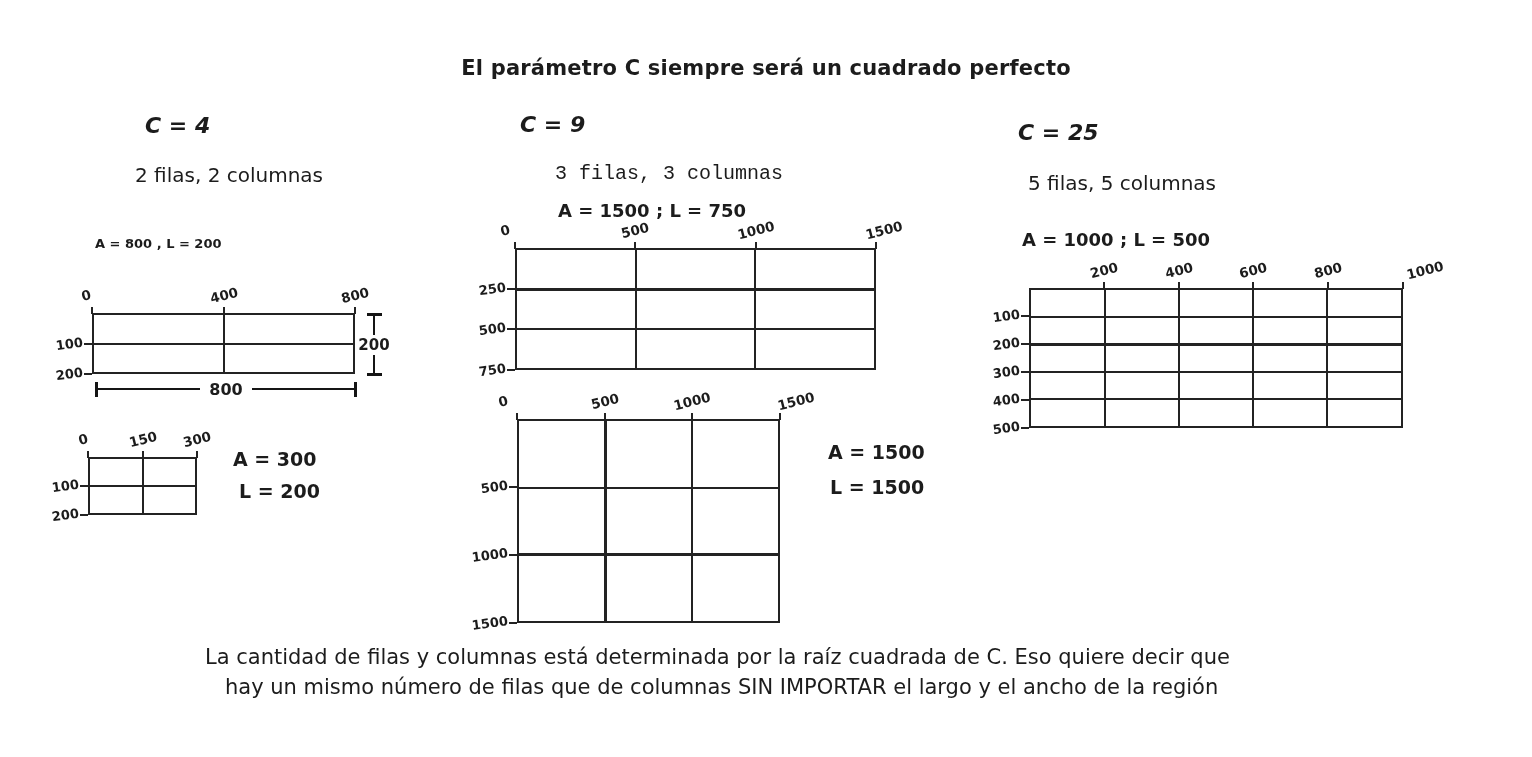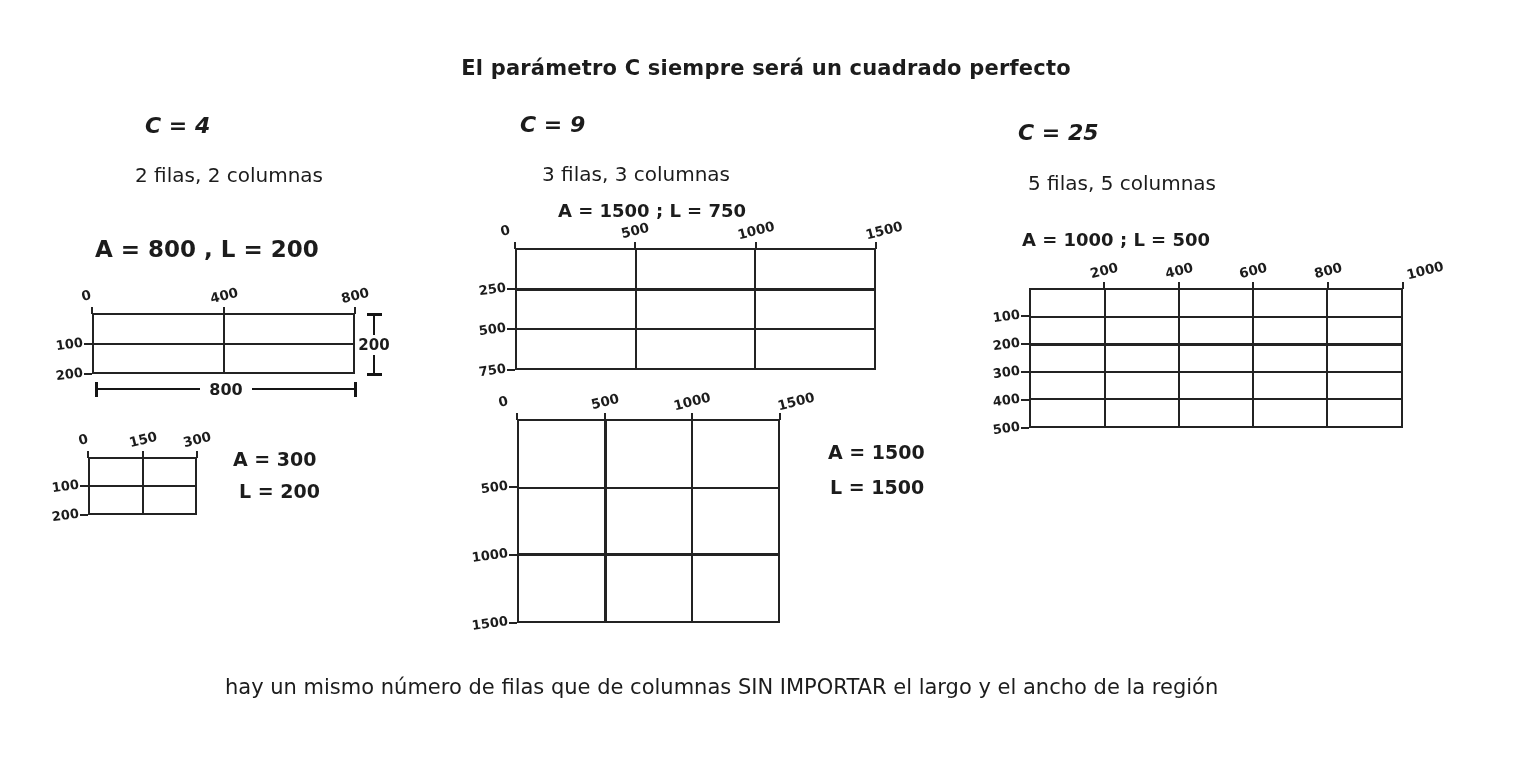--- a/index.html
+++ b/index.html
@@ -11,21 +11,21 @@
     color:#1c1c1c;
     overflow:hidden;
   }
   .abs{position:absolute;white-space:nowrap;}
   .title{
     position:absolute;top:36px;left:50%;transform:translateX(-50%);
     font-size:21px;font-weight:600;letter-spacing:.2px;margin-top:20px;
   }
   .heading{font-size:22px;font-weight:600;font-style:italic;}
   .subheading{font-size:20px;font-weight:500;}
-  .formula{font-size:23px;font-weight:700;}
+  .formula{font-size:13px;font-weight:700;}
   .sidetext{font-size:19px;font-weight:700;}
   .footer-line{font-size:21px;font-weight:500;}
 
   
   .grid{position:absolute;}
   .gridbox{position:absolute;inset:0;border:2.2px solid #232323;}
   .vline{position:absolute;top:0;bottom:0;width:2.2px;background:#232323;transform:translateX(-1px);}
   .hline{position:absolute;left:0;right:0;height:2.2px;background:#232323;transform:translateY(-1px);}
   .xtick{
     position:absolute;top:-26px;
@@ -107,21 +107,21 @@
       <div class="xtick" style="left: 109px;">300</div>
       <div class="ytickmark" style="top: 29px;"></div>
       <div class="ytick" style="top: 29px;">100</div>
       <div class="ytickmark" style="top: 58px;"></div>
       <div class="ytick" style="top: 58px;">200</div>
     </div>
   <div class="abs sidetext" style="left:233px;top:448px;">A = 300</div>
   <div class="abs sidetext" style="left:239px;top:480px;">L = 200</div>
 
   <div class="abs heading" style="left:520px;top:112px;">C = 9</div>
-  <div class="abs subheading" style="left:542px;top:162px;">3 filas, 3 columnas</div>
+  <div class="abs subheading" style="left:555px;top:162px;font-family:Liberation Mono, monospace;">3 filas, 3 columnas</div>
   <div class="abs formula" style="left:558px;top:200px;font-size:18px;">A = 1500 ;   L = 750</div>
 
   <div class="grid" style="left: 515px; top: 248px; width: 361px; height: 122px;">
       <div class="gridbox">
         <div class="vline" style="left: 33.3333%;"></div>
         <div class="vline" style="left: 66.6667%;"></div>
         <div class="hline" style="top: 33.3333%;"></div>
         <div class="hline" style="top: 66.6667%;"></div>
       </div>
       <div class="xtickmark" style="left: 0px;"></div>
@@ -195,15 +195,16 @@
       <div class="ytickmark" style="top: 56px;"></div>
       <div class="ytick" style="top: 56px;">200</div>
       <div class="ytickmark" style="top: 84px;"></div>
       <div class="ytick" style="top: 84px;">300</div>
       <div class="ytickmark" style="top: 112px;"></div>
       <div class="ytick" style="top: 112px;">400</div>
       <div class="ytickmark" style="top: 140px;"></div>
       <div class="ytick" style="top: 140px;">500</div>
     </div>
 
+  <div class="abs footer-line" style="left:205px;top:645px;">La cantidad de filas y columnas está determinada por la raíz cuadrada de C. Eso quiere decir que</div>
   <div class="abs footer-line" style="left:205px;top:675px;margin-left:20px;">hay un mismo número de filas que de columnas SIN IMPORTAR el largo y el ancho de la región</div>
 
 </div>
 
 </body></html>

